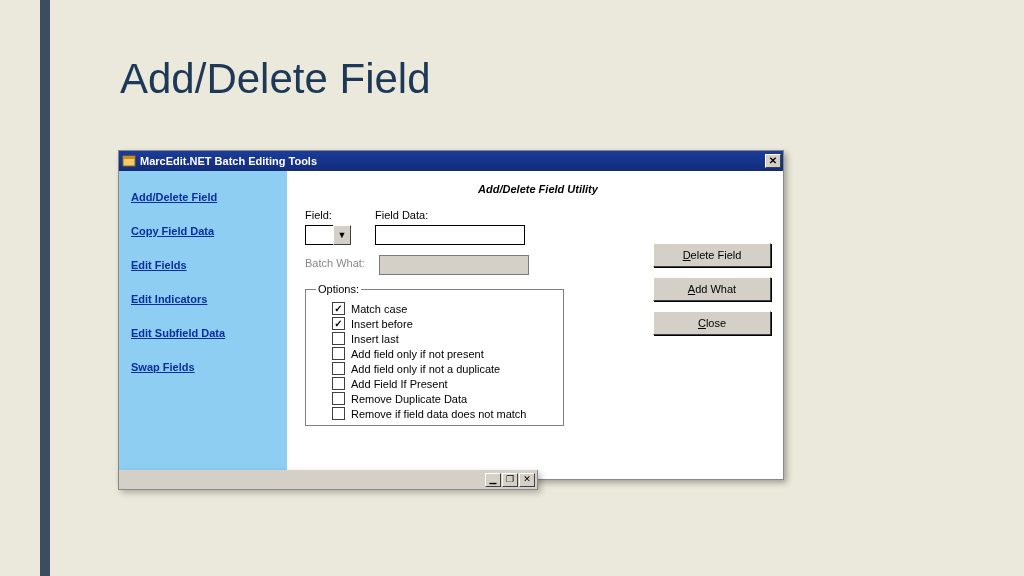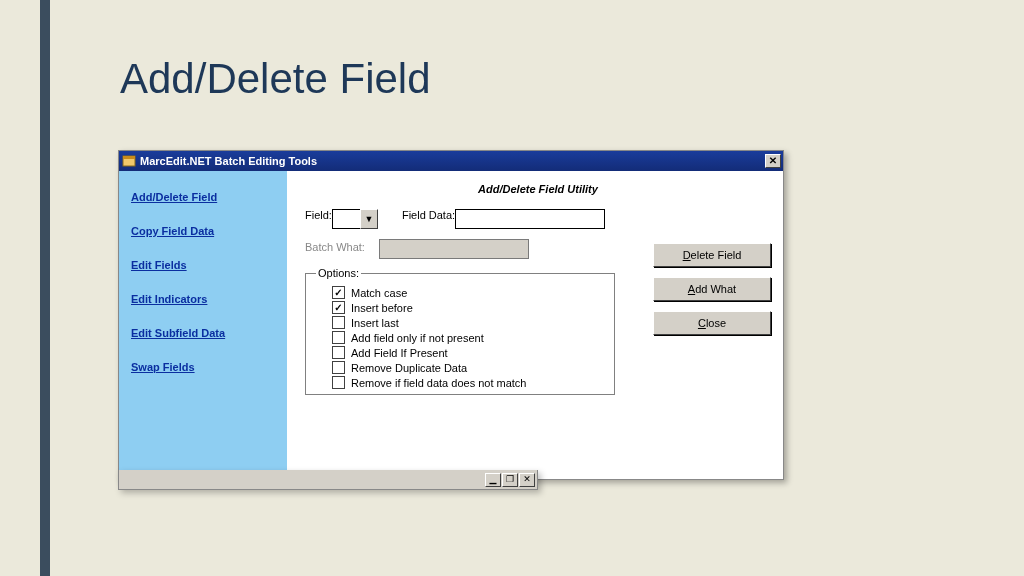--- a/index.html
+++ b/index.html
@@ -105,21 +105,21 @@
     font-weight: bold;
     font-size: 11px;
     padding: 4px 0 14px 0;
   }
   .form-row {
     display: flex;
     align-items: flex-start;
     gap: 24px;
     margin-bottom: 10px;
   }
-  .form-col { display: flex; flex-direction: row; }
+  .form-col { display: flex; flex-direction: column; }
   .lbl { font-size: 11px; color: #000; margin-bottom: 4px; }
   .lbl.dis { color: #888; }
   .field-combo {
     width: 46px;
     display: flex;
   }
   .field-combo input {
     width: 28px;
     height: 20px;
     border: 1px solid #000;
@@ -155,21 +155,21 @@
   .findwhat-row {
     display: flex;
     align-items: center;
     gap: 14px;
     margin-bottom: 8px;
   }
   fieldset.options {
     border: 1px solid #808080;
     margin: 0;
     padding: 6px 10px 4px 10px;
-    width: 310px;
+    width: 259px;
   }
   fieldset.options legend { font-size: 11px; padding: 0 2px; }
   .chk-row {
     display: flex;
     align-items: center;
     font-size: 11px;
     gap: 6px;
     padding: 1px 16px;
   }
   .chk {
@@ -298,20 +298,24 @@
             <div class="chk-row">
               <span class="chk"></span>
               <span>Insert last</span>
             </div>
             <div class="chk-row">
               <span class="chk"></span>
               <span>Add field only if not present</span>
             </div>
             <div class="chk-row">
               <span class="chk"></span>
+              <span>Add field only if not a duplicate</span>
+            </div>
+            <div class="chk-row">
+              <span class="chk"></span>
               <span>Add Field If Present</span>
             </div>
             <div class="chk-row">
               <span class="chk"></span>
               <span>Remove Duplicate Data</span>
             </div>
             <div class="chk-row">
               <span class="chk"></span>
               <span>Remove if field data does not match</span>
             </div>

